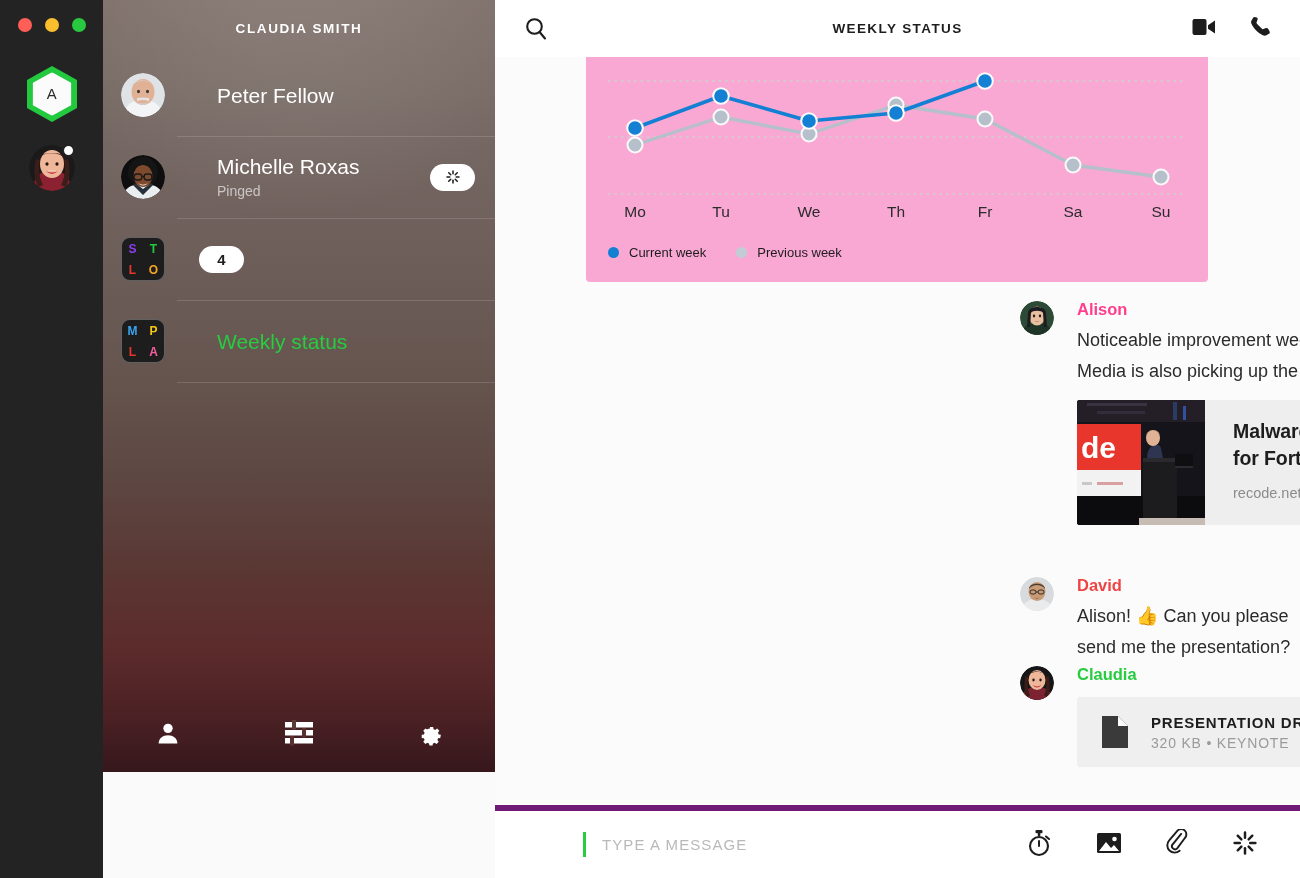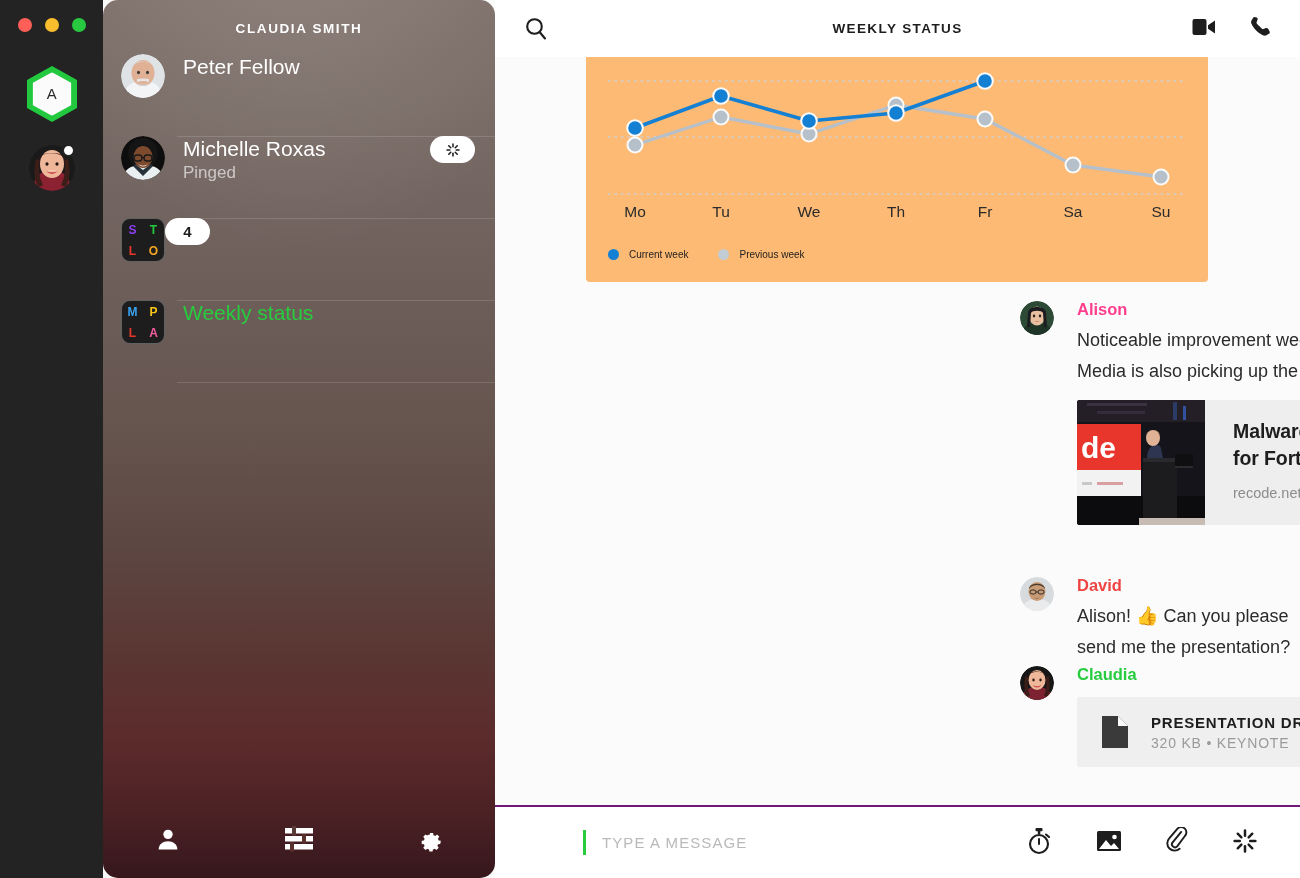--- a/index.html
+++ b/index.html
@@ -47,68 +47,68 @@
     overflow: hidden;
   }
   .rail-avatar-badge {
     position: absolute; top: 144px; left: 62px;
     width: 13px; height: 13px; border-radius: 50%;
     background: #fff; border: 2px solid #232323;
   }
 
   
   .listpanel {
-    width: 392px; flex: 0 0 392px; height: 878px;
+    width: 392px; flex: 0 0 392px; height: 772px;
     position: relative;
     background:
       radial-gradient(120% 60% at 50% -8%, rgba(160,150,145,0.50) 0%, rgba(160,150,145,0) 60%),
       linear-gradient(to bottom,
         #7d6e69 0%,
         #786b66 12%,
         #6f605c 30%,
         #66554f 48%,
         #5d4743 62%,
         #5a3733 74%,
         #5c2b2c 84%,
         #4d2225 92%,
         #36171c 100%);
     overflow: hidden;
-    border-radius: 15px;
   }
   .panel-title {
     text-align: center; color: #fff; font-size: 13.5px;
     letter-spacing: 1.6px; font-weight: 700; padding-top: 21px;
   }
 
   .chatlist { margin-top: 18px; }
   .chatrow {
-    display: flex; align-items: flex-start;
+    display: flex; align-items: center;
     height: 82px; padding-left: 18px; padding-right: 20px;
     position: relative;
+    gap: 34px;
   }
   .chatrow + .chatrow::before {
     content: ""; position: absolute; left: 74px; right: 0; top: 0;
     height: 1px; background: rgba(255,255,255,0.14);
   }
   .chatlist::after {
     content: ""; display: block; height: 1px;
     margin-left: 74px; background: rgba(255,255,255,0.14);
   }
   .row-av { width: 44px; height: 44px; border-radius: 50%; overflow: hidden; flex: 0 0 44px; }
   .row-tile {
     width: 44px; height: 44px; border-radius: 9px; flex: 0 0 44px;
     background: #1d1d1d; border: 1px solid rgba(255,255,255,0.30);
     display: grid; grid-template-columns: 1fr 1fr; grid-template-rows: 1fr 1fr;
     place-items: center;
   }
   .row-tile span { font-size: 12px; font-weight: 700; font-family: "Liberation Sans", sans-serif; }
   .row-text { margin-left: 18px; flex: 1; min-width: 0; }
   .row-title { color: #ffffff; font-size: 21px; line-height: 25px; font-weight: 400; white-space: nowrap; overflow: hidden; text-overflow: ellipsis; }
   .row-title.active { color: #27cc3f; }
-  .row-sub { color: rgba(255,255,255,0.62); font-size: 17px; line-height: 20px; margin-top: 2px; white-space: nowrap; overflow: hidden; text-overflow: ellipsis; }
+  .row-sub { color: rgba(255,255,255,0.62); font-size: 14px; line-height: 20px; margin-top: 2px; white-space: nowrap; overflow: hidden; text-overflow: ellipsis; }
   .pill {
     background: #ffffff; border-radius: 14px; height: 27px; min-width: 45px;
     display: flex; align-items: center; justify-content: center;
     font-size: 15px; font-weight: 700; color: #1d1d1d; flex: 0 0 auto;
   }
 
   .railnav {
     position: absolute; bottom: 0; left: 0; right: 0; height: 78px;
     display: flex; align-items: center; justify-content: space-around;
   }
@@ -124,25 +124,25 @@
     position: absolute; left: 0; right: 0; text-align: center;
     font-size: 13.5px; letter-spacing: 1.4px; font-weight: 700; color: #1d1d1d;
   }
   .hdr-right { margin-left: auto; display: flex; align-items: center; gap: 30px; position: relative; z-index: 2; }
   .hdr-left { position: relative; z-index: 2; display: flex; align-items: center; }
 
   .chat-body { flex: 1; overflow: hidden; position: relative; background: #fbfbfb; }
 
   .card {
     position: absolute; left: 91px; top: 0; width: 622px; height: 225px;
-    background: #fdba74; border-radius: 0 0 4px 4px;
+    background: #f9a8d4; border-radius: 0 0 4px 4px;
   }
   .chartwrap { position: absolute; left: 0; top: 0; width: 622px; height: 225px; }
   .legend { position: absolute; left: 22px; bottom: 22px; display: flex; align-items: center; gap: 30px; }
-  .leg { display: flex; align-items: center; gap: 10px; font-size: 10px; color: #1d1d1d; }
+  .leg { display: flex; align-items: center; gap: 10px; font-size: 13px; color: #1d1d1d; }
   .leg-dot { width: 11px; height: 11px; border-radius: 50%; }
 
   .msg { position: absolute; display: flex; }
   .msg-av { width: 34px; height: 34px; border-radius: 50%; overflow: hidden; flex: 0 0 34px; margin-top: 2px; }
   .msg-body { margin-left: 23px; }
   .msg-name { font-size: 16.5px; font-weight: 700; line-height: 20px; }
   .msg-line { font-size: 18px; color: #2b2b2b; line-height: 31px; margin-top: 6px; }
   .msg-line.second { margin-top: 0; }
 
   .preview {
@@ -157,21 +157,21 @@
   .filecard {
     margin-top: 13px; width: 622px; height: 70px; background: #efefef; border-radius: 3px;
     display: flex; align-items: center; padding-left: 25px;
   }
   .file-meta { margin-left: 23px; }
   .file-title { font-size: 15px; font-weight: 700; letter-spacing: .8px; color: #1d1d1d; }
   .file-sub { font-size: 14px; letter-spacing: .8px; color: #9a9a9a; margin-top: 4px; }
 
   .composer {
     height: 73px; flex: 0 0 73px; background: #ffffff;
-    border-top: 2px solid #701a75;
+    border-top: 6px solid #701a75;
     display: flex; align-items: center; padding: 0 28px 0 0;
   }
   .caret { width: 3px; height: 25px; background: #27cc3f; margin-left: 88px; }
   .composer-input {
     border: none; outline: none; background: transparent;
     font-family: "Liberation Sans", sans-serif;
     font-size: 15px; letter-spacing: 1.1px; color: #2b2b2b;
     margin-left: 16px; flex: 1; height: 30px;
   }
   .composer-input::placeholder { color: #b9b9b9; letter-spacing: 1.1px; }

